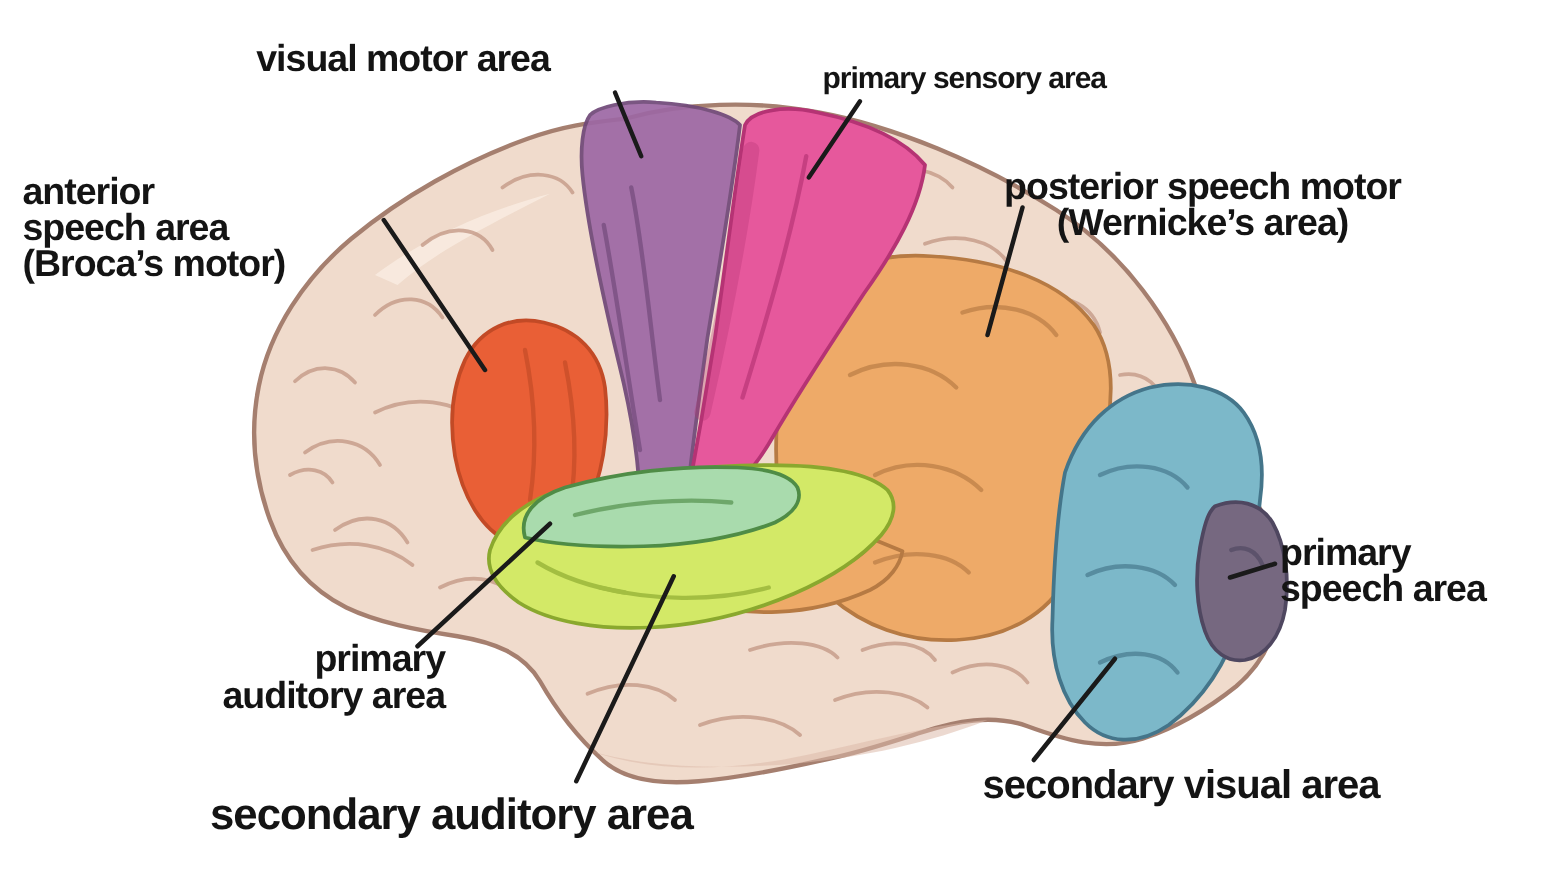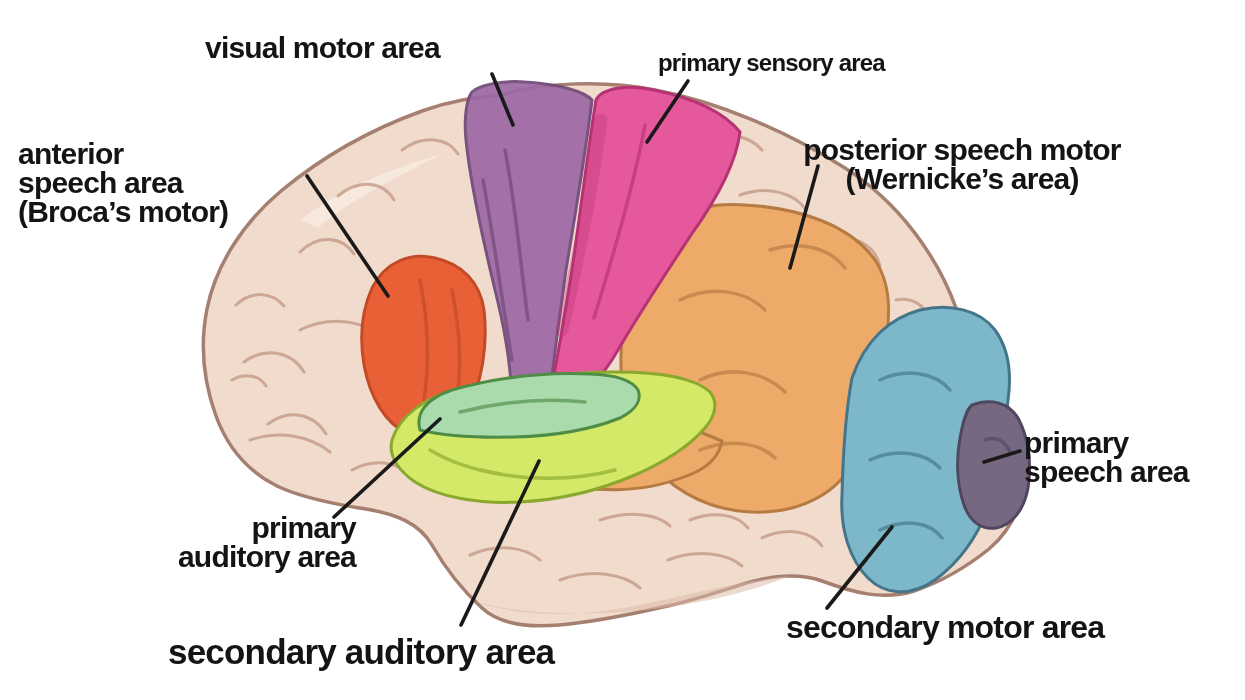--- a/index.html
+++ b/index.html
@@ -222,16 +222,16 @@
   <div class="label l-saud">
     <span>secondary auditory area</span>
   </div>
 
   <div class="label l-pvis">
     <span>primary</span>
     <span>speech area</span>
   </div>
 
   <div class="label l-svis">
-    <span>secondary motor area</span>
+    <span>secondary visual area</span>
   </div>
 
 </div>
 
 </body></html>

